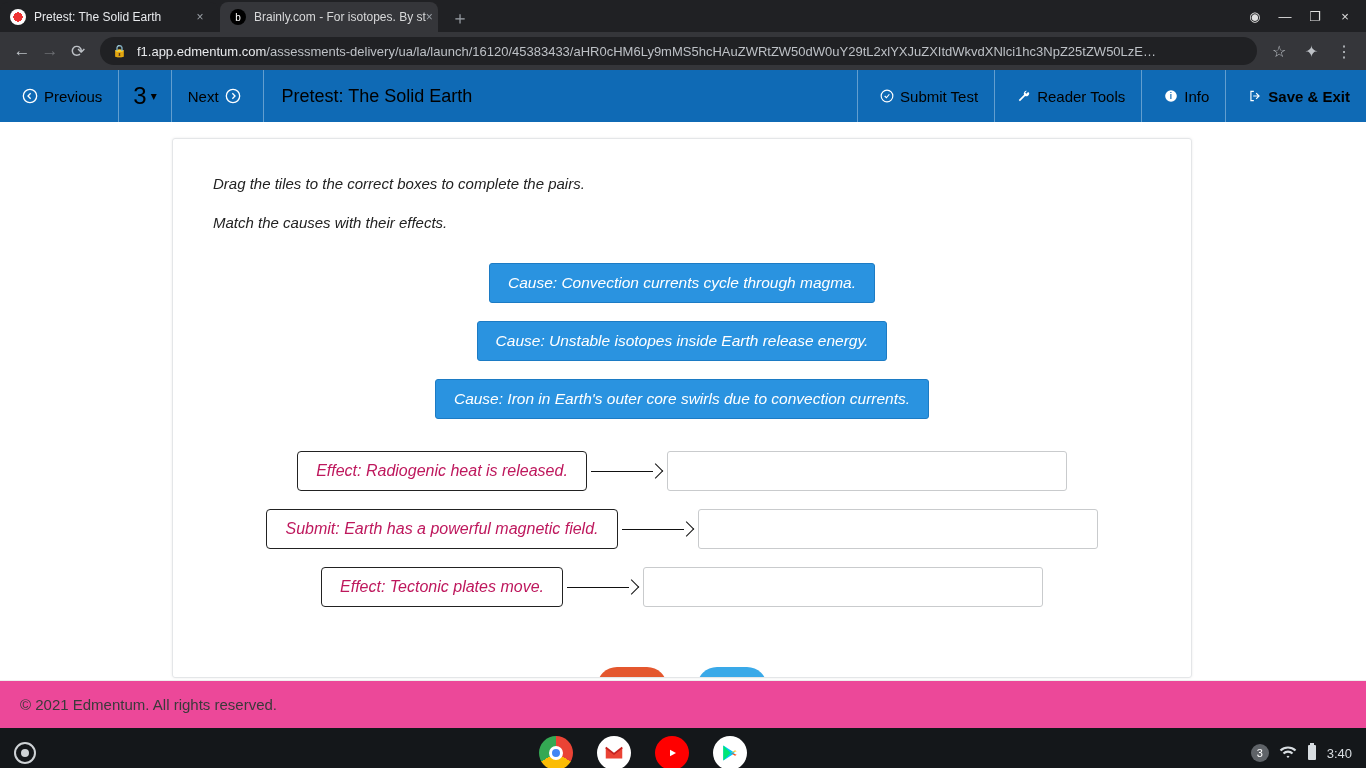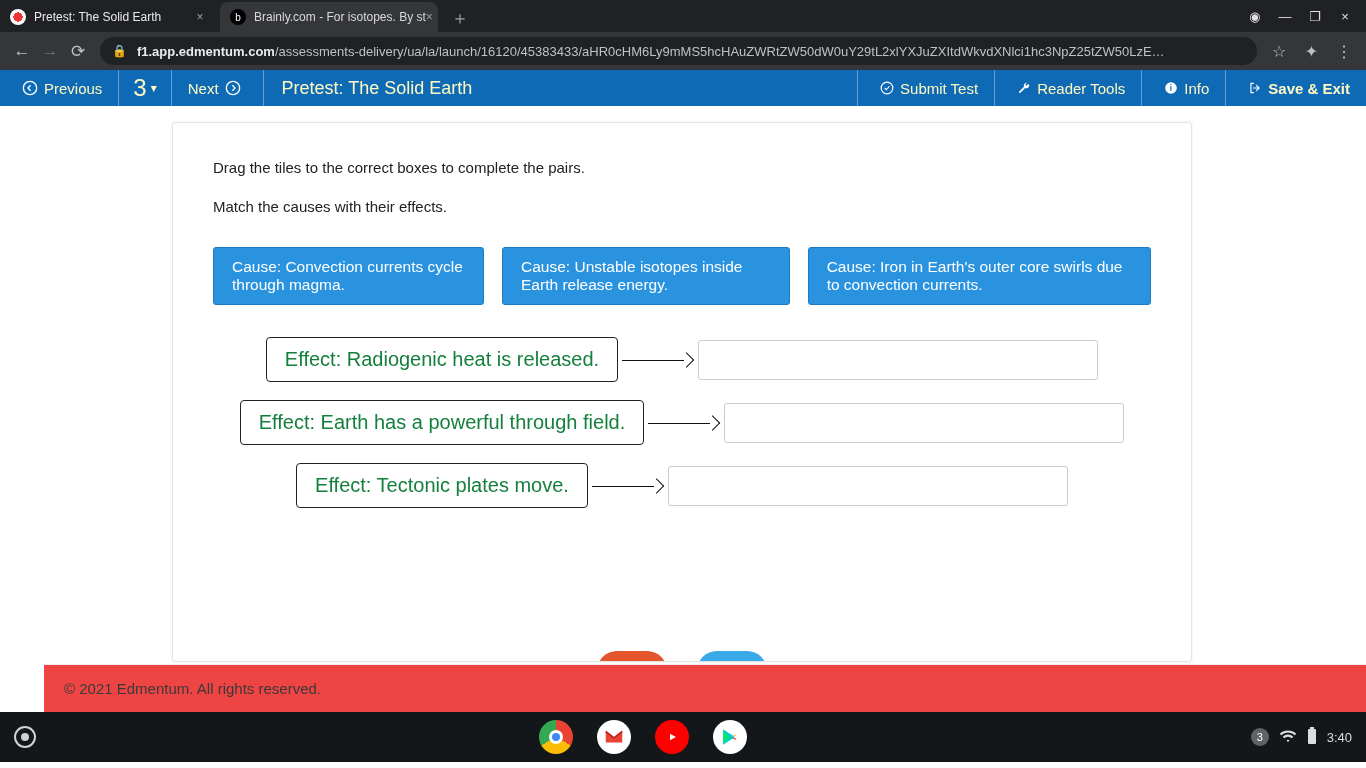--- a/index.html
+++ b/index.html
@@ -17,60 +17,60 @@
 .tab .close { width:16px;height:16px;display:flex;align-items:center;justify-content:center;color:#9aa0a6;cursor:pointer; }
 .newtab { width:28px;height:28px;color:#9aa0a6;display:flex;align-items:center;justify-content:center;font-size:18px;margin-left:6px; }
 .win-controls { margin-left:auto; display:flex; align-items:center; padding-right:6px; height:100%; color:#e0e0e0;}
 .win-controls span { width:30px; text-align:center; font-size:13px; }
 
 .omnibar { height:38px; background:#35363a; display:flex; align-items:center; padding:0 8px; color:#bdc1c6; }
 .omnibar .navbtn { width:28px; text-align:center; font-size:17px; cursor:pointer; }
 .omnibar .urlbox { flex:1; height:28px; background:#202124; border-radius:14px; margin:0 8px;
                    display:flex; align-items:center; padding:0 12px; font-size:13px; color:#bdc1c6; }
 .omnibar .urlbox .lock { margin-right:10px; color:#9aa0a6; font-size:12px; }
-.omnibar .urlbox .host { color:#e8eaed;font-weight:bold; }
+.omnibar .urlbox .host { color:#e8eaed; }
 .omnibar .righticons span { display:inline-block; width:28px; text-align:center; font-size:16px; }
 
 
-.app-bar { height:36px; background:#0f6ab5; color:#fef9c3; display:flex; align-items:stretch; font-size:15px; }
+.app-bar { height:52px; background:#0f6ab5; color:#000000; display:flex; align-items:stretch; font-size:15px; }
 .app-bar .seg { display:flex; align-items:center; padding:0 16px; border-right:1px solid rgba(255,255,255,.35); cursor:pointer; }
 .app-bar .seg.prev svg, .app-bar .seg.next svg { width:16px; height:16px; }
 .app-bar .qnum { font-size:24px; padding:0 14px; }
 .app-bar .qnum .caret { font-size:12px; margin-left:4px; }
 .app-bar .title { flex:1; display:flex; align-items:center; padding-left:18px; font-size:18px; }
 .app-bar .rseg { border-left:1px solid rgba(255,255,255,.35); border-right:none; }
 
 
-.stage { height:558px; background:#fff; position:relative; overflow:hidden; }
+.stage { height:558px; background:#fff; position:relative; overflow:hidden;font-style:italic; }
 .card  { position:absolute; left:172px; top:16px; width:1020px; height:540px; border:1px solid #e4e6e8;
          border-radius:3px; box-shadow:0 0 3px rgba(0,0,0,.08); padding:36px 40px; overflow:hidden; }
 .card .instr { font-size:15px; color:#222; }
 .card .instr p { margin-bottom:22px; }
 
-.tiles { display:flex; flex-direction:row; align-items:center; gap:18px; margin:32px 0 32px; }
+.tiles { display:flex; flex-direction:column; align-items:center; gap:18px; margin:32px 0 32px; }
 .tile  { background:#2a93e0; color:#fff; border:1px solid #1c7bc4; border-radius:3px;
          padding:10px 18px; font-size:15.5px; cursor:grab; }
 
 .pairs { display:flex; flex-direction:column; align-items:center; gap:18px; }
 .pair  { display:flex; align-items:center; }
-.effect-box { border:1.5px solid #222; border-radius:4px; padding:10px 18px; font-size:20px; color:#15803d; }
+.effect-box { border:1.5px solid #222; border-radius:4px; padding:10px 18px; font-size:16px; color:#be185d; }
 .arrow { width:72px; height:2px; position:relative; margin:0 4px; }
 .arrow::before { content:""; position:absolute; left:0; right:10px; top:50%; height:1px; background:#111; }
 .arrow::after  { content:""; position:absolute; right:2px; top:50%; width:10px; height:10px;
                  border-top:1px solid #111; border-right:1px solid #111; transform:translateY(-50%) rotate(45deg); }
 .drop  { width:400px; height:40px; border:1px solid #c9cbcd; border-radius:3px; }
 
 .card .peekbtns { position:absolute; left:0; right:0; bottom:-22px; display:flex; justify-content:center; gap:30px; }
 .peek { width:70px; height:32px; border-radius:20px 20px 0 0; }
 .peek.red  { background:#e4572e; }
 .peek.blue { background:#3aa9e8; }
 
 
 .footer { height:48px; display:flex; align-items:center; padding:0 20px; font-size:15px; color:#3a3a3a;
-          background:#ef4444; border-top:1px solid #eee;margin-left:44px; }
+          background:#ec4899; border-top:1px solid #eee; }
 
 
 .shelf { height:50px; background:#14171a; display:flex; align-items:center; padding:0 14px; color:#d8dde1; }
 .shelf .launcher { width:22px; height:22px; border:2px solid #cfd3d6; border-radius:50%; position:relative; }
 .shelf .launcher::after { content:""; position:absolute; inset:5px; border-radius:50%; background:#cfd3d6; }
 .shelf .apps { margin:0 auto; display:flex; gap:24px; align-items:center; }
 .shelf .appicon { width:34px; height:34px; border-radius:50%; display:flex; align-items:center; justify-content:center; font-weight:bold; }
 .shelf .tray { display:flex; align-items:center; gap:10px; font-size:13px; }
 .badge3 { width:18px;height:18px;border-radius:50%;background:#5f6368;color:#fff;font-size:11px;display:flex;align-items:center;justify-content:center; }
 
@@ -176,21 +176,21 @@
       <div class="tile">Cause: Iron in Earth's outer core swirls due to convection currents.</div>
     </div>
 
     <div class="pairs">
       <div class="pair">
         <div class="effect-box">Effect: Radiogenic heat is released.</div>
         <div class="arrow"></div>
         <div class="drop"></div>
       </div>
       <div class="pair">
-        <div class="effect-box">Effect: Earth has a powerful through field.</div>
+        <div class="effect-box">Submit: Earth has a powerful magnetic field.</div>
         <div class="arrow"></div>
         <div class="drop"></div>
       </div>
       <div class="pair">
         <div class="effect-box">Effect: Tectonic plates move.</div>
         <div class="arrow"></div>
         <div class="drop"></div>
       </div>
     </div>
 

